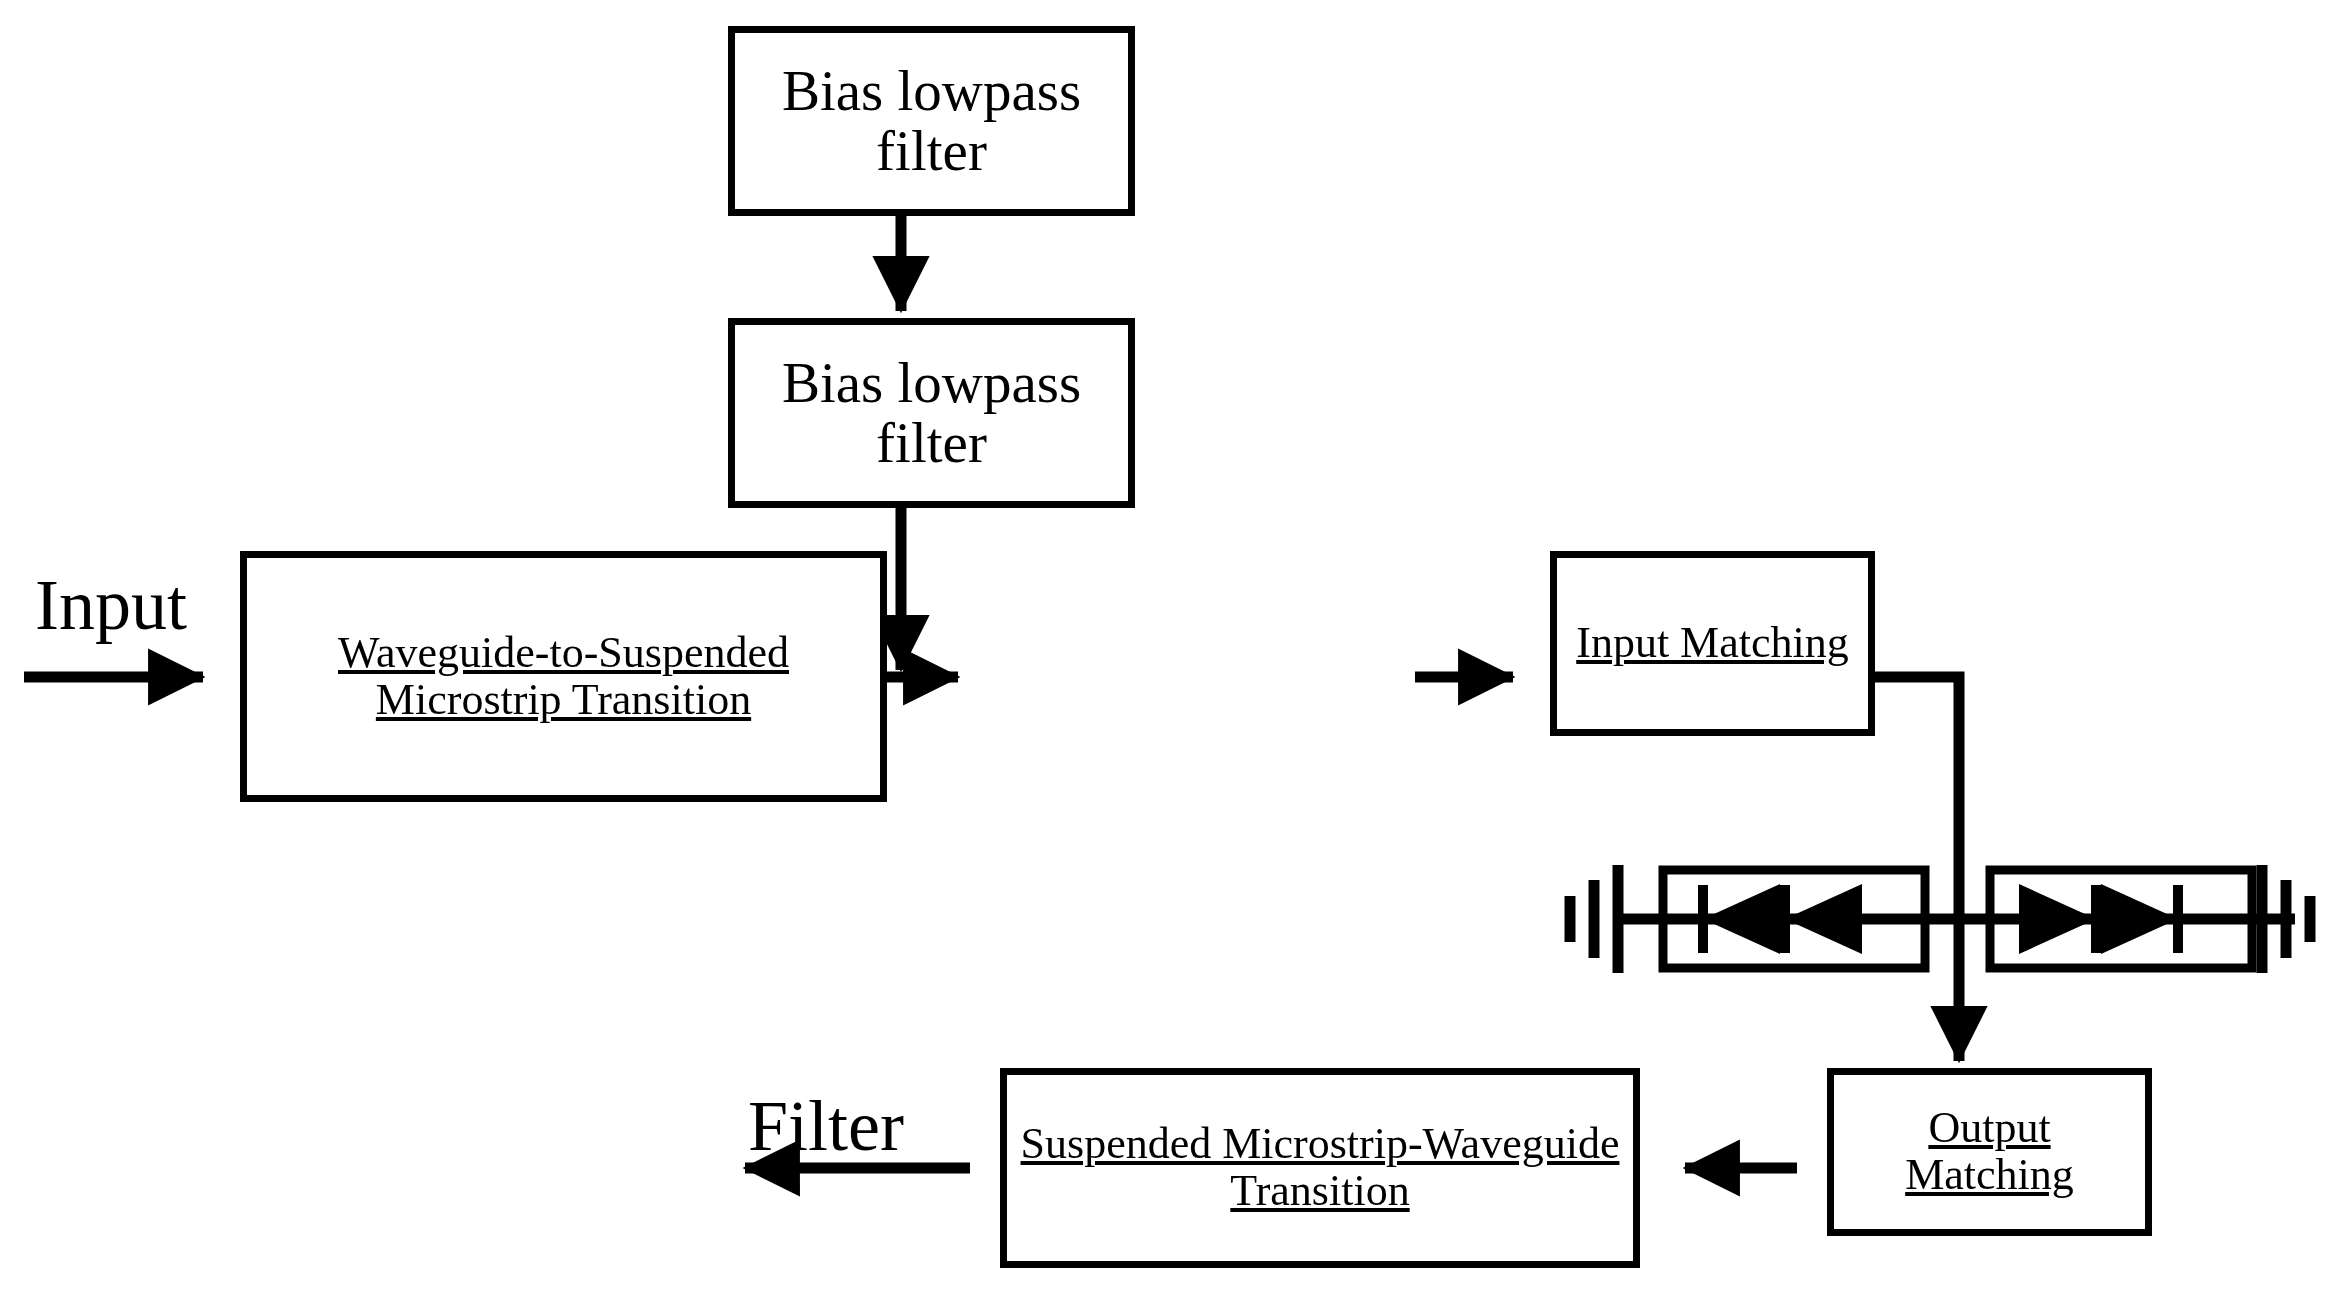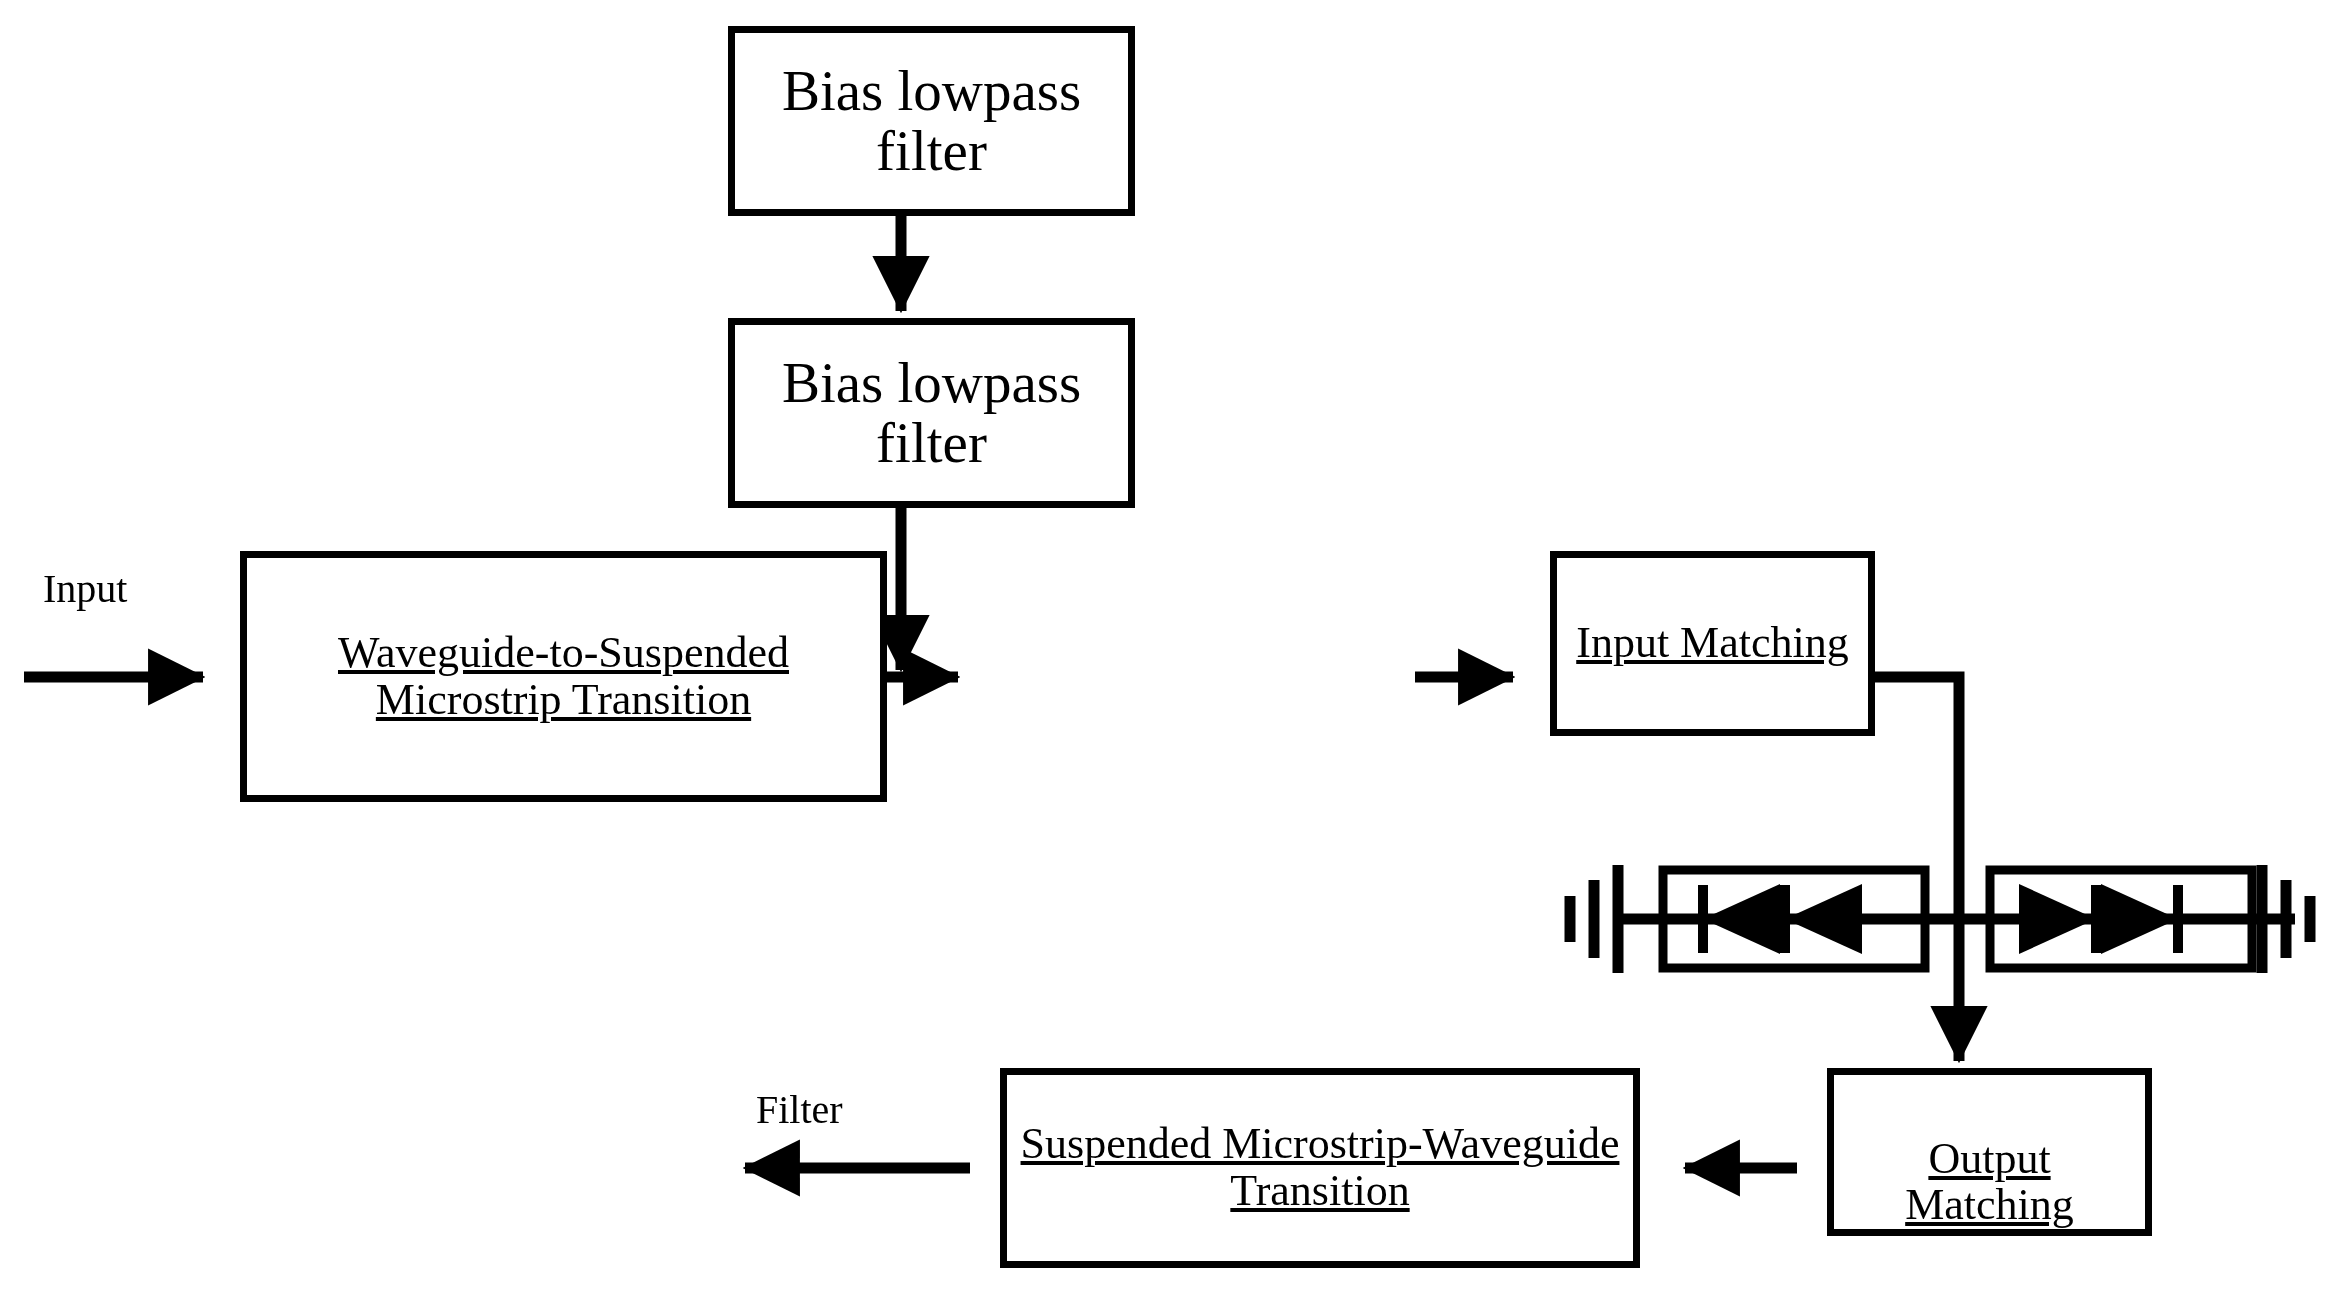--- a/index.html
+++ b/index.html
@@ -11,21 +11,21 @@
   .blk{position:absolute;box-sizing:border-box;
        border:7px solid #000;background:#fff;
        display:flex;align-items:center;justify-content:center;text-align:center;
        line-height:1.06;color:#000;margin-left:30px;}
   .blk .txt{display:block;padding:0 6px;}
 
   .freelabel{position:absolute;color:#000;white-space:nowrap;line-height:1;}
 
   .fs-big{font-size:44px;text-decoration:underline;}
   .fs-med{font-size:57px;}
-  .fs-lbl{font-size:40px;margin-left:8px;}
+  .fs-lbl{font-size:72px;}
 </style>
 </head>
 <body>
 
 <div id="diagram-root">
 
   <svg id="wires" viewBox="0 0 2350 1291">
     <defs>
       <marker id="ah" viewBox="0 0 10 10" refX="9.6" refY="5" markerWidth="5.2" markerHeight="5.2" orient="auto-start-reverse">
         <path d="M 0 0 L 10 5 L 0 10 z" fill="#000"></path>
@@ -96,21 +96,21 @@
 
   <div class="blk fs-big" style="left:210px;top:551px;width:647px;height:251px;">
     <span class="txt">Waveguide-to-Suspended Microstrip Transition</span>
   </div>
 
 
   <div class="blk fs-big" style="left:1520px;top:551px;width:325px;height:185px;">
     <span class="txt">Input Matching</span>
   </div>
 
-  <div class="blk fs-big" style="left:1797px;top:1068px;width:325px;height:168px;align-items:flex-end;">
+  <div class="blk fs-big" style="left:1797px;top:1068px;width:325px;height:168px;">
     <span class="txt">Output Matching</span>
   </div>
 
   <div class="blk fs-big" style="left:970px;top:1068px;width:640px;height:200px;">
     <span class="txt">Suspended Microstrip-Waveguide Transition</span>
   </div>
 
   <div class="freelabel fs-lbl" style="left:35px;top:569px;">Input</div>
 
   <div class="freelabel fs-lbl" style="left:748px;top:1090px;">Filter</div>

